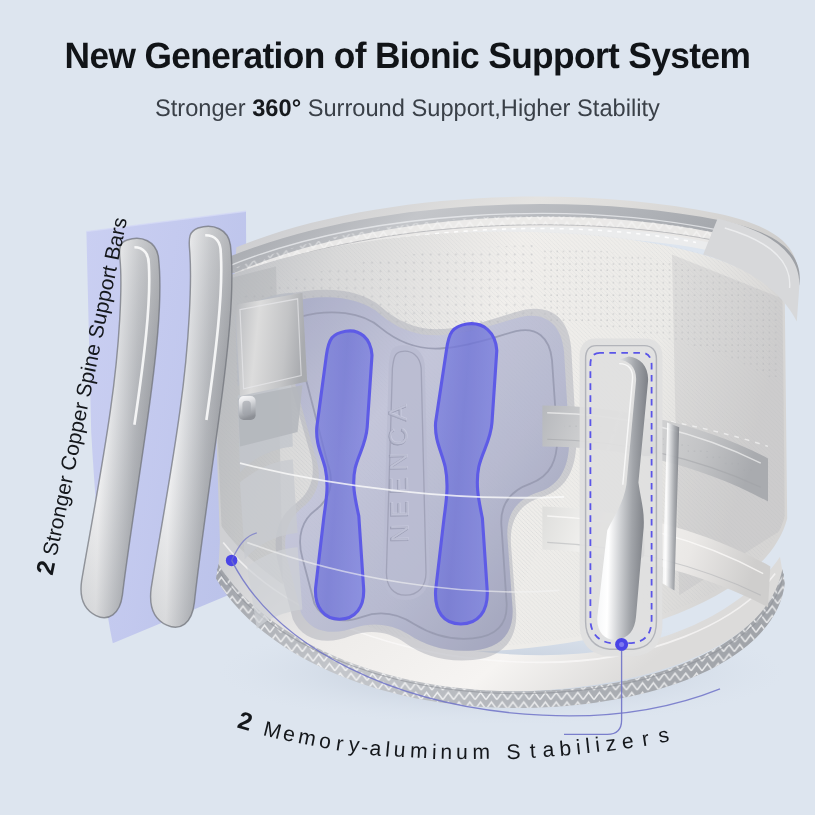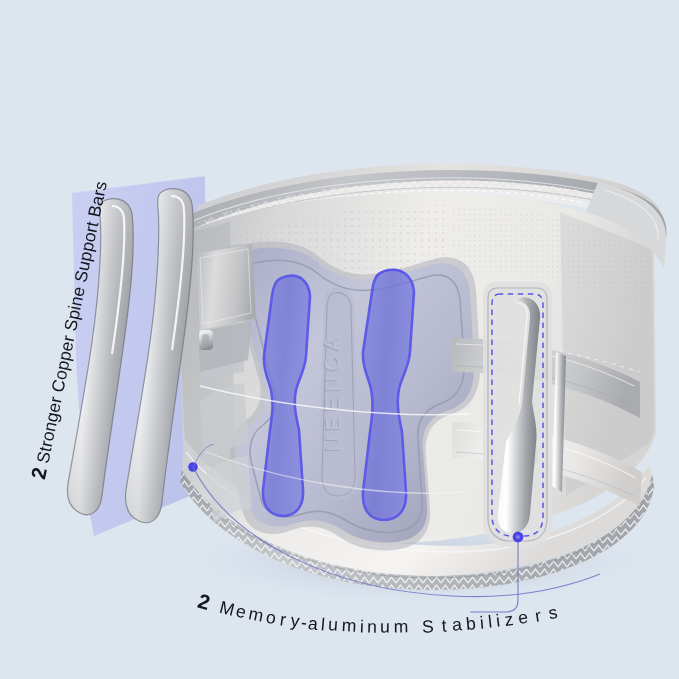--- a/index.html
+++ b/index.html
@@ -41,20 +41,24 @@
   .arcword.num{font-weight:700;font-size:20.6px;}
 
   svg.art{position:absolute;left:0;top:0;width:679px;height:679px;
           display:block;overflow:visible;}
 </style>
 </head>
 <body>
 
 <div id="stage">
 
+  <div class="hdr">
+    <div class="headline">New Generation of Bionic Support System</div>
+    <div class="subline"><span>Stronger </span><b>360°</b><span> Surround Support,Higher Stability</span></div>
+  </div>
 
   <svg class="art" viewBox="0 0 679 679">
     <defs>
 
       <linearGradient id="gBodyTop" x1="0" y1="0" x2="1" y2="0.25">
         <stop offset="0" stop-color="#dcdcdd"></stop>
         <stop offset="0.30" stop-color="#eceae7"></stop>
         <stop offset="0.62" stop-color="#f4f2ef"></stop>
         <stop offset="1" stop-color="#e2e1df"></stop>
       </linearGradient>

